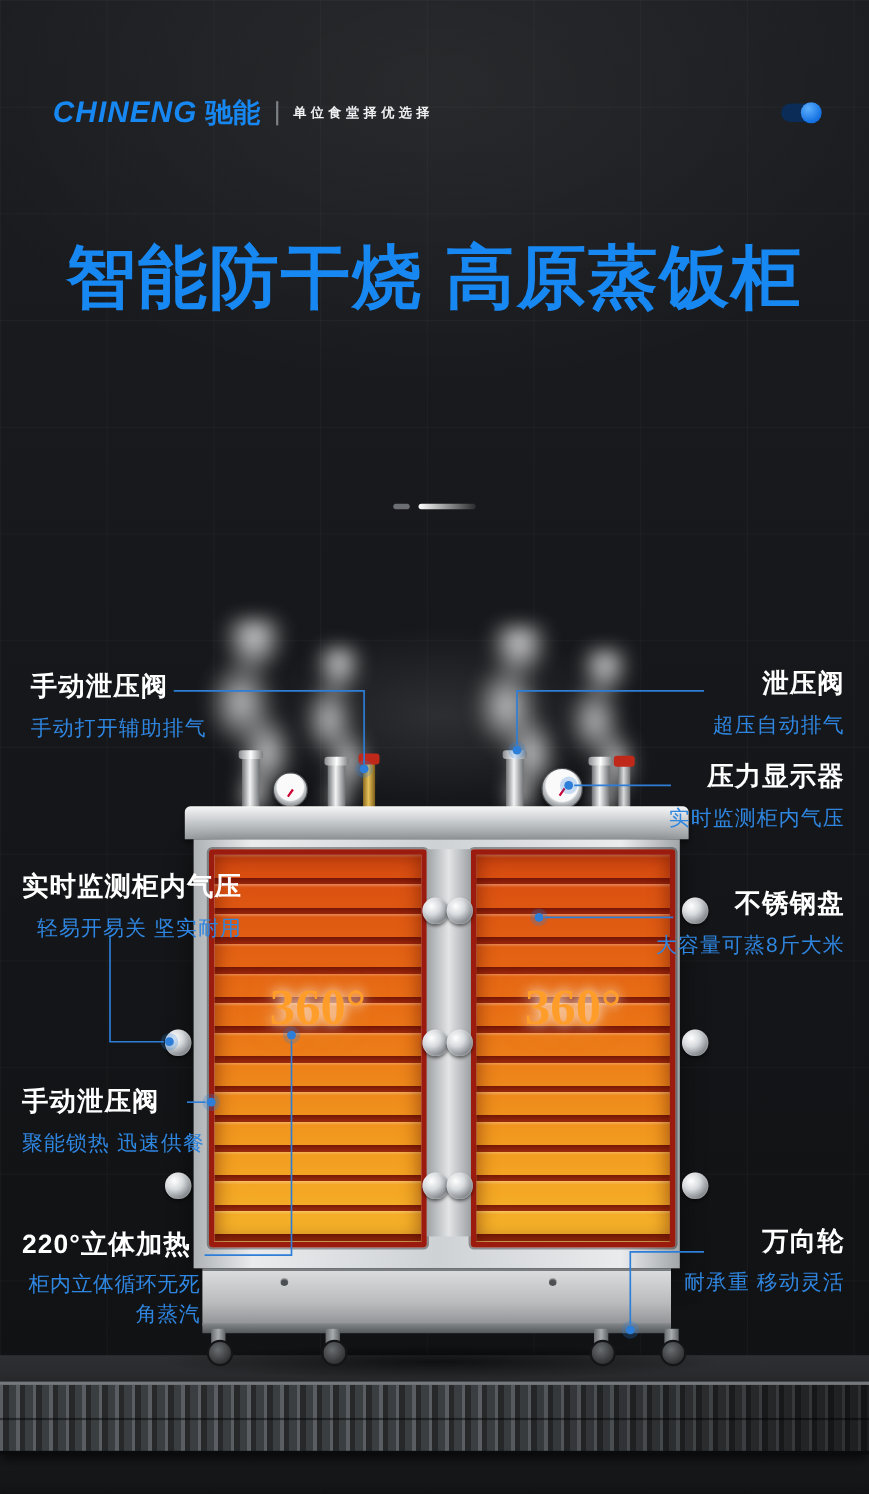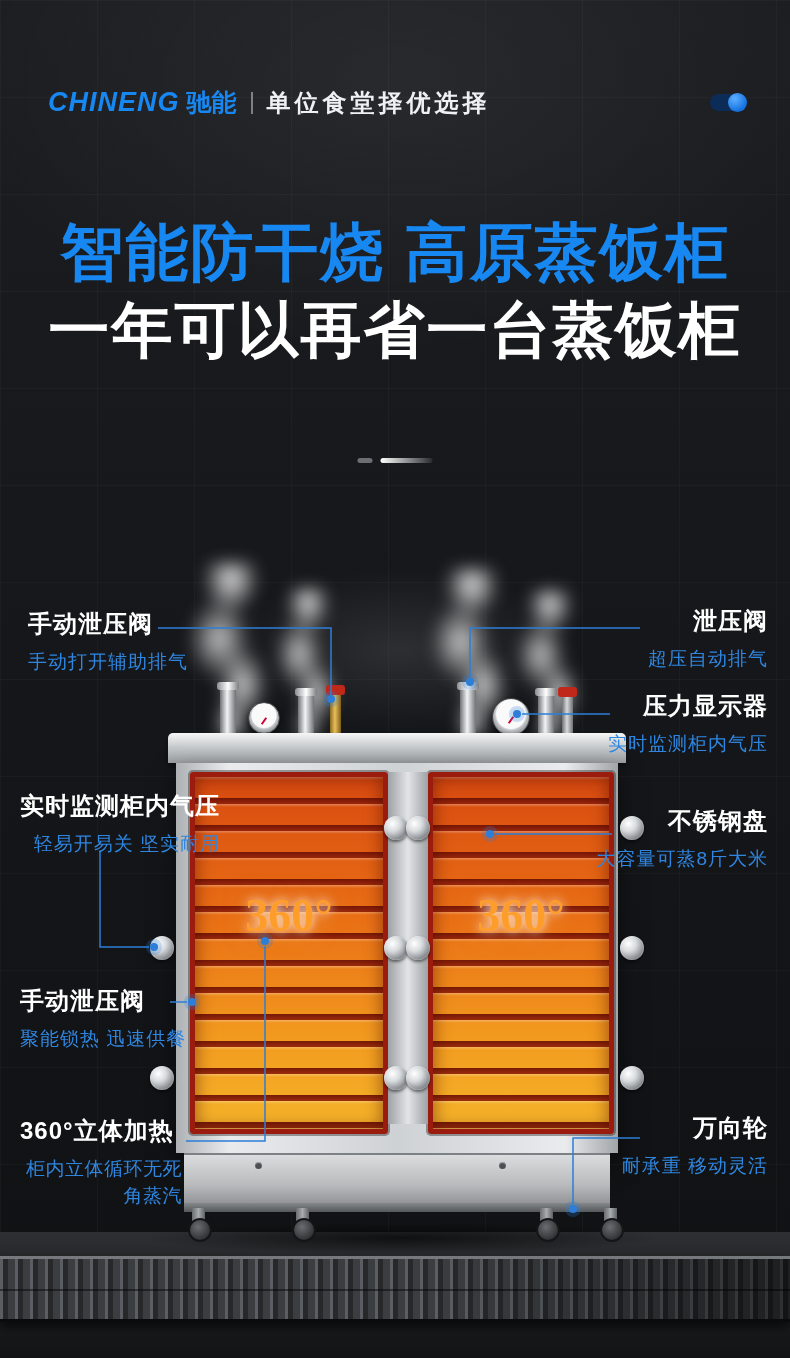--- a/index.html
+++ b/index.html
@@ -10,21 +10,21 @@
       linear-gradient(90deg, rgba(255,255,255,0.028) 1px, transparent 1px),
       radial-gradient(700px 420px at 50% 6%, rgba(255,255,255,0.06), transparent 65%),
       linear-gradient(180deg,#1c1d20 0%, #151619 55%, #101113 100%);
     background-size:97px 97px, 97px 97px, auto, auto;}
 
   
   .header{position:absolute;left:48px;right:44px;top:86px;display:flex;align-items:center;z-index:6;}
   .brand-en{font-style:italic;font-weight:bold;font-size:27px;color:#1787f2;letter-spacing:1px;}
   .brand-cn{font-weight:bold;font-size:25px;color:#1787f2;margin-left:7px;}
   .header-div{width:2px;height:22px;background:#9aa0a6;margin:0 14px;opacity:.75;}
-  .tagline{font-size:24px;color:#eef0f2;letter-spacing:4px;font-weight:bold;}
+  .tagline{font-size:12px;color:#eef0f2;letter-spacing:4px;font-weight:bold;}
   .toggle{margin-left:auto;width:36px;height:17px;border-radius:9px;background:#0a2c57;position:relative;}
   .toggle::after{content:"";position:absolute;right:-1px;top:-1px;width:19px;height:19px;border-radius:50%;
     background:radial-gradient(circle at 35% 30%,#5db0ff,#1470e0 70%);}
 
   
   .hero-title{position:absolute;left:0;right:0;top:192px;margin:18px;text-align:center;
     font-size:63px;font-weight:900;color:#1787f2;letter-spacing:2px;z-index:6;}
   .hero-subtitle{position:absolute;left:0;right:0;top:290px;margin:0;text-align:center;
     font-size:61px;font-weight:900;color:#ffffff;letter-spacing:2px;z-index:6;}
 
@@ -119,21 +119,20 @@
 
   <header class="header">
     <span class="brand-en">CHINENG</span>
     <span class="brand-cn">驰能</span>
     <span class="header-div"></span>
     <span class="tagline">单位食堂择优选择</span>
     <span class="toggle"></span>
   </header>
 
   <h1 class="hero-title">智能防干烧 高原蒸饭柜</h1>
-  <h2 class="hero-subtitle">一年可以再省一台蒸饭柜</h2>
 
   <div class="indicator">
     <span class="ind-a"></span>
     <span class="ind-b"></span>
   </div>
 
   <div class="floor"></div>
   <div class="grate"></div>
   <div class="cab-shadow"></div>
 
@@ -227,21 +226,21 @@
   </div>
   <div class="callout co-l2">
     <div class="t">实时监测柜内气压</div>
     <div class="d">轻易开易关 坚实耐用</div>
   </div>
   <div class="callout co-l3">
     <div class="t">手动泄压阀</div>
     <div class="d">聚能锁热 迅速供餐</div>
   </div>
   <div class="callout co-l4">
-    <div class="t">360°立体加热</div>
+    <div class="t">220°立体加热</div>
     <div class="d">柜内立体循环无死角蒸汽</div>
   </div>
   <div class="callout right co-r1">
     <div class="t">泄压阀</div>
     <div class="d">超压自动排气</div>
   </div>
   <div class="callout right co-r2">
     <div class="t">压力显示器</div>
     <div class="d">实时监测柜内气压</div>
   </div>

